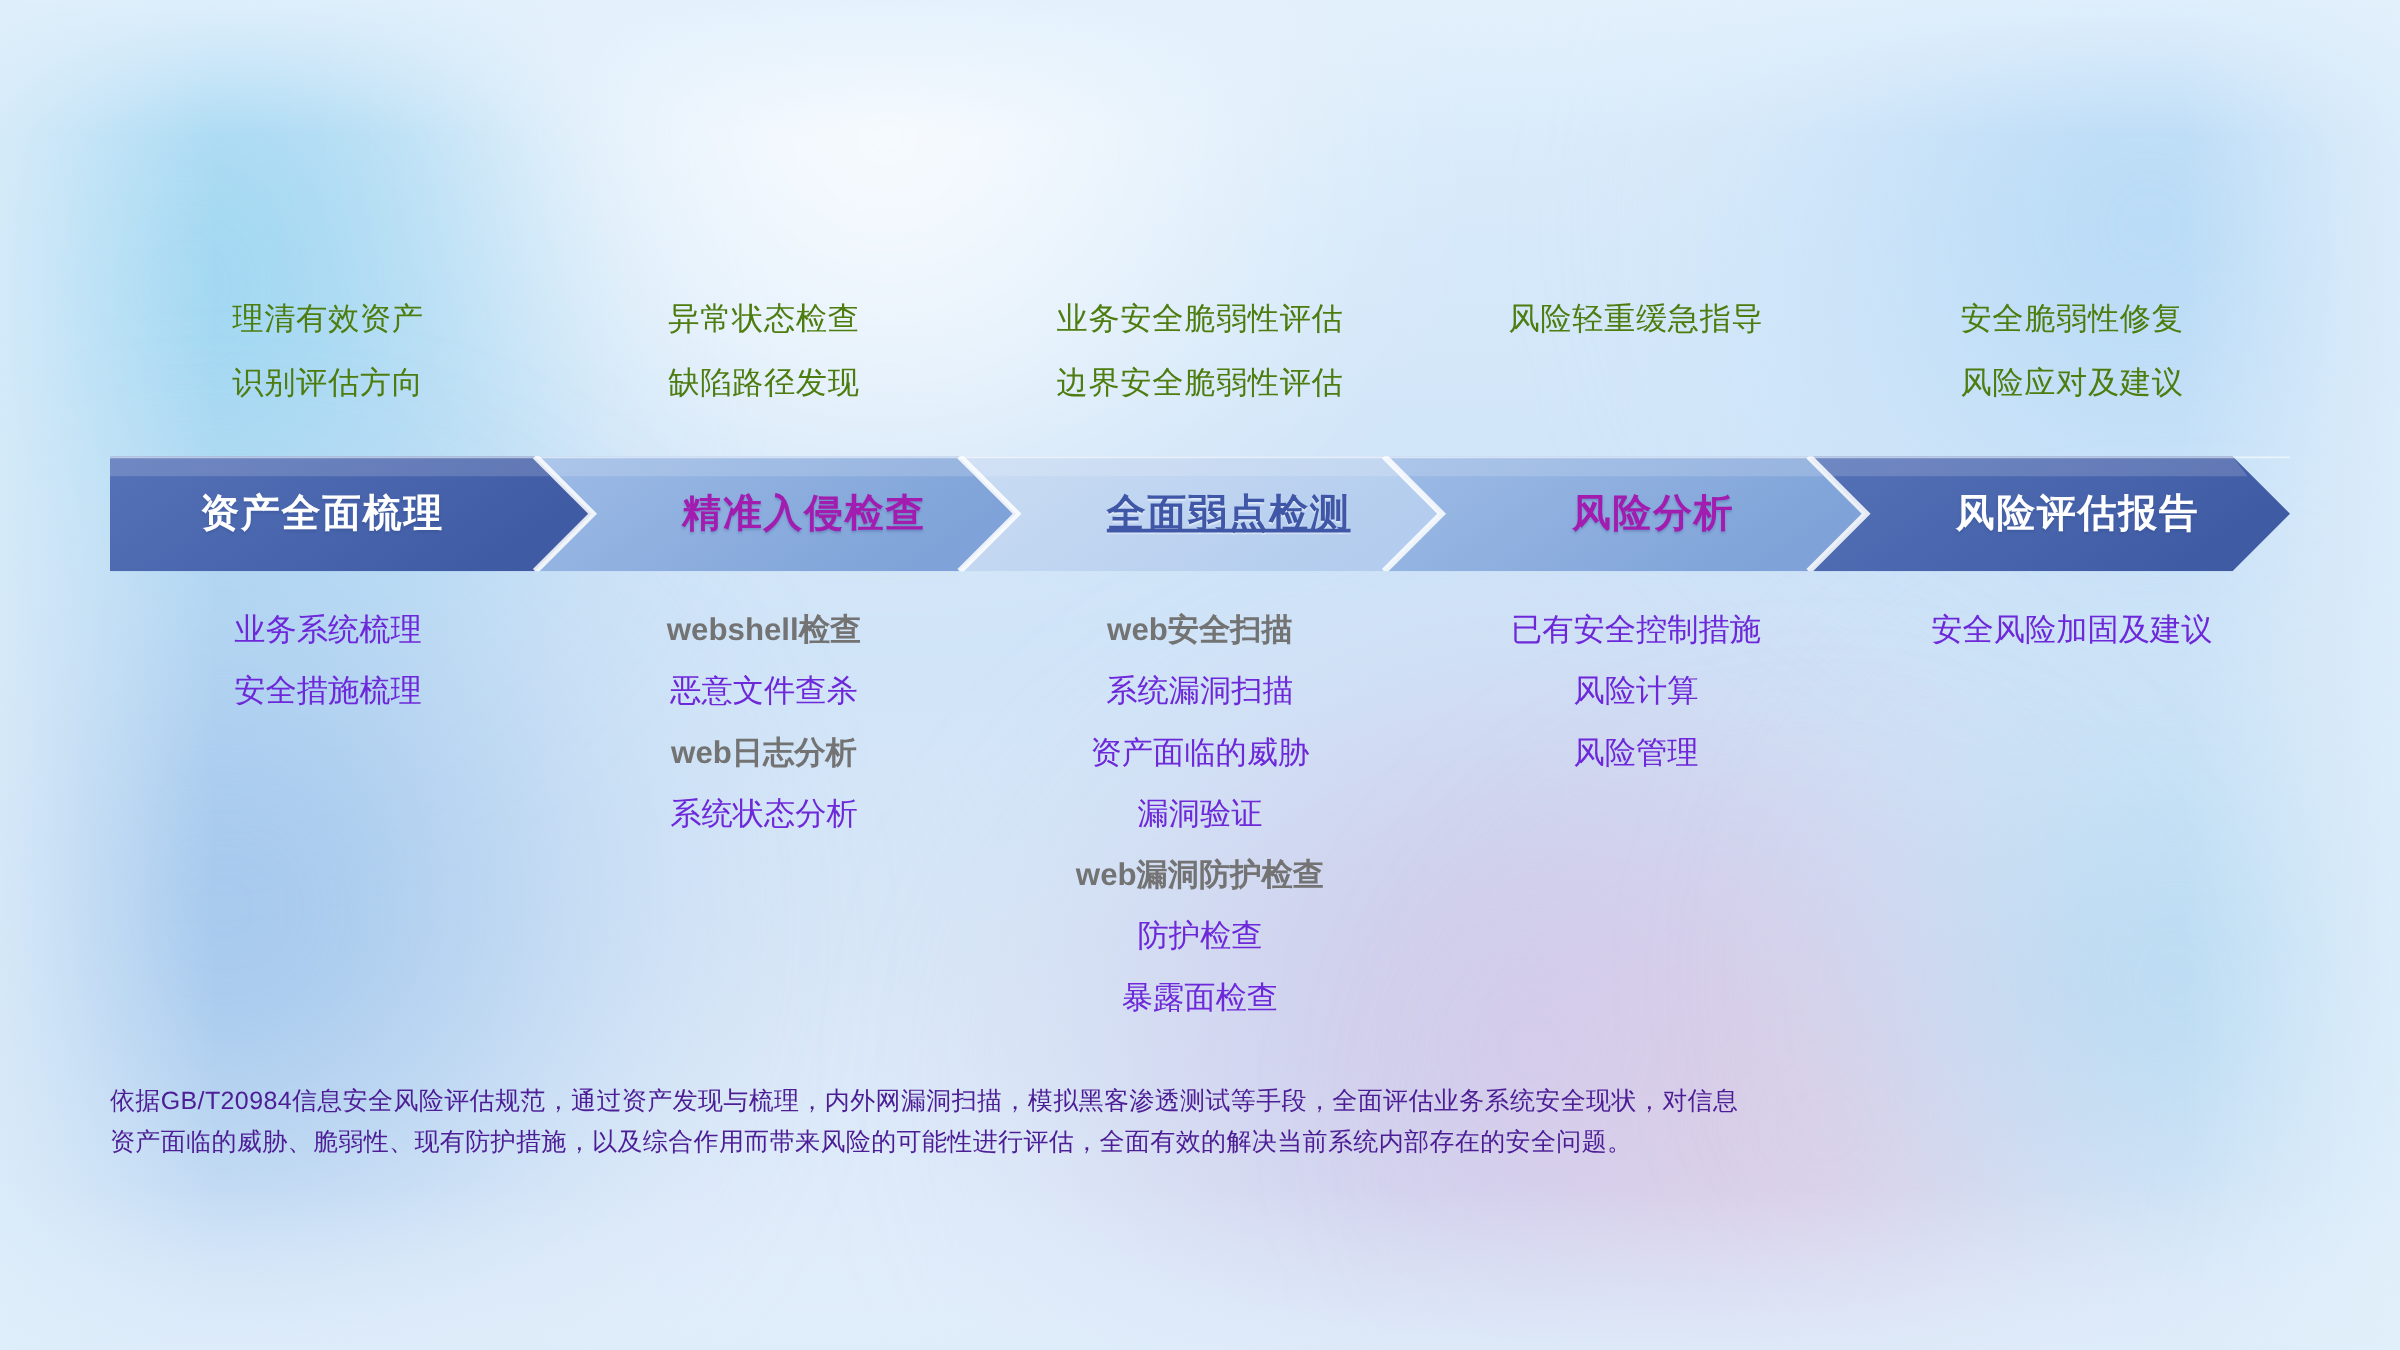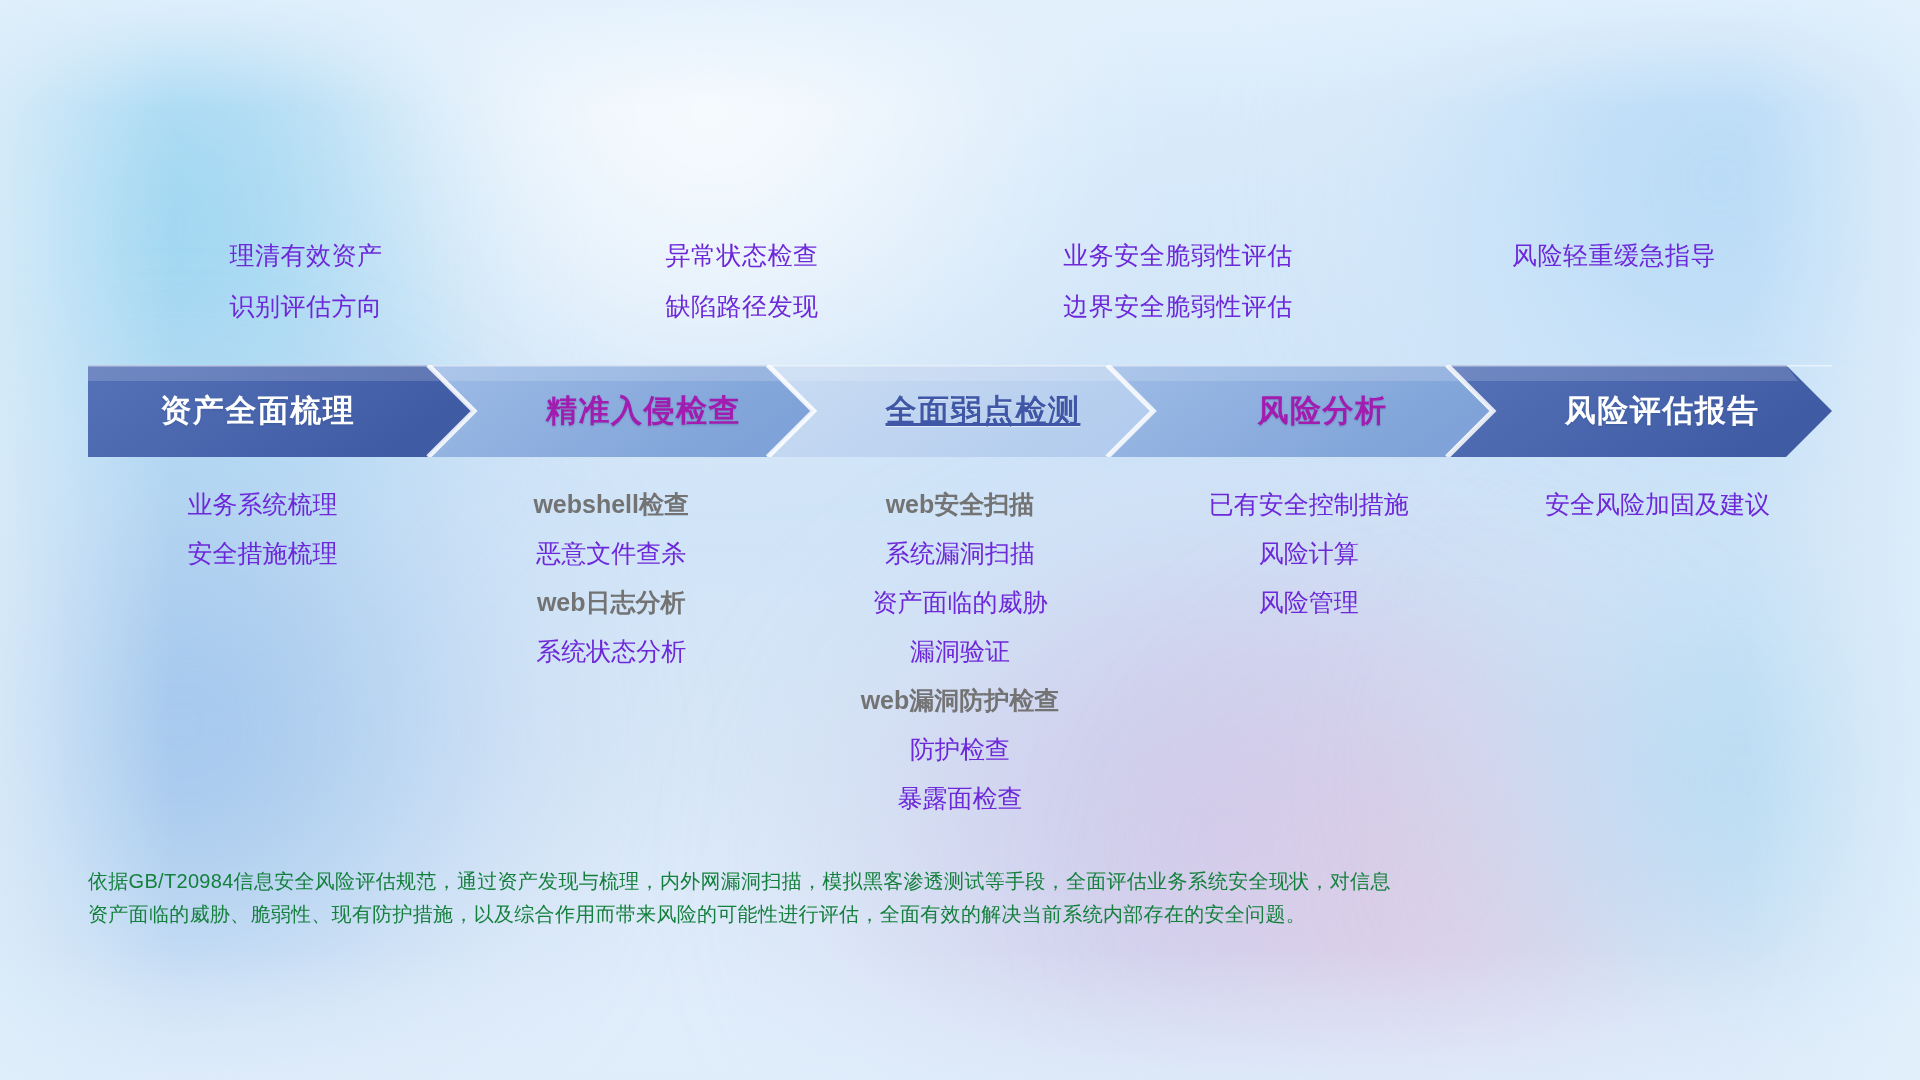--- a/index.html
+++ b/index.html
@@ -62,21 +62,21 @@
 
   
   #content{position:absolute;inset:0;}
 
   .row{position:absolute;left:88px;width:1744px;display:flex;}
   .col{flex:1 1 0;display:flex;flex-direction:column;align-items:center;}
 
   
   #top-row{top:230px;}
   .cap{
-    color:#6d28d9;font-size:25px;line-height:51px;letter-spacing:.5px;
+    color:#4d7c0f;font-size:25px;line-height:51px;letter-spacing:.5px;
     white-space:nowrap;
   }
 
   
   #band{
     position:absolute;left:88px;top:365px;width:1744px;height:92px;
   }
   #band svg{display:block;}
   .band-label{
     position:absolute;top:0;height:92px;display:flex;align-items:center;justify-content:center;
@@ -90,21 +90,21 @@
   
   #bottom-row{top:480px;}
   .item{
     color:#6d28d9;font-size:25px;line-height:49px;white-space:nowrap;
   }
   .item.bold{font-weight:bold;color:#737373;text-align:right;}
 
   
   #footer{
     position:absolute;left:88px;top:865px;width:1560px;
-    color:#15803d;font-size:20px;line-height:33px;letter-spacing:.3px;
+    color:#4c1d95;font-size:20px;line-height:33px;letter-spacing:.3px;
   }
   #footer div{white-space:nowrap;}
 </style>
 </head>
 <body>
 
 <div id="bg">
   <div class="bg-base"></div>
   <div class="blob bg-left-cyan"></div>
   <div class="blob bg-top-white"></div>
@@ -126,20 +126,24 @@
       <div class="col">
         <div class="cap">异常状态检查</div>
         <div class="cap">缺陷路径发现</div>
       </div>
       <div class="col">
         <div class="cap">业务安全脆弱性评估</div>
         <div class="cap">边界安全脆弱性评估</div>
       </div>
       <div class="col">
         <div class="cap">风险轻重缓急指导</div>
+      </div>
+      <div class="col">
+        <div class="cap">安全脆弱性修复</div>
+        <div class="cap">风险应对及建议</div>
       </div>
     </div>
 
   <div id="band">
       <svg width="1744" height="92" viewBox="0 0 1744 92">
         <defs>
           <linearGradient id="gDark" x1="0" y1="0" x2="1" y2="0.35">
             <stop offset="0%" stop-color="#5572b8"></stop>
             <stop offset="100%" stop-color="#3f5ba4"></stop>
           </linearGradient>

